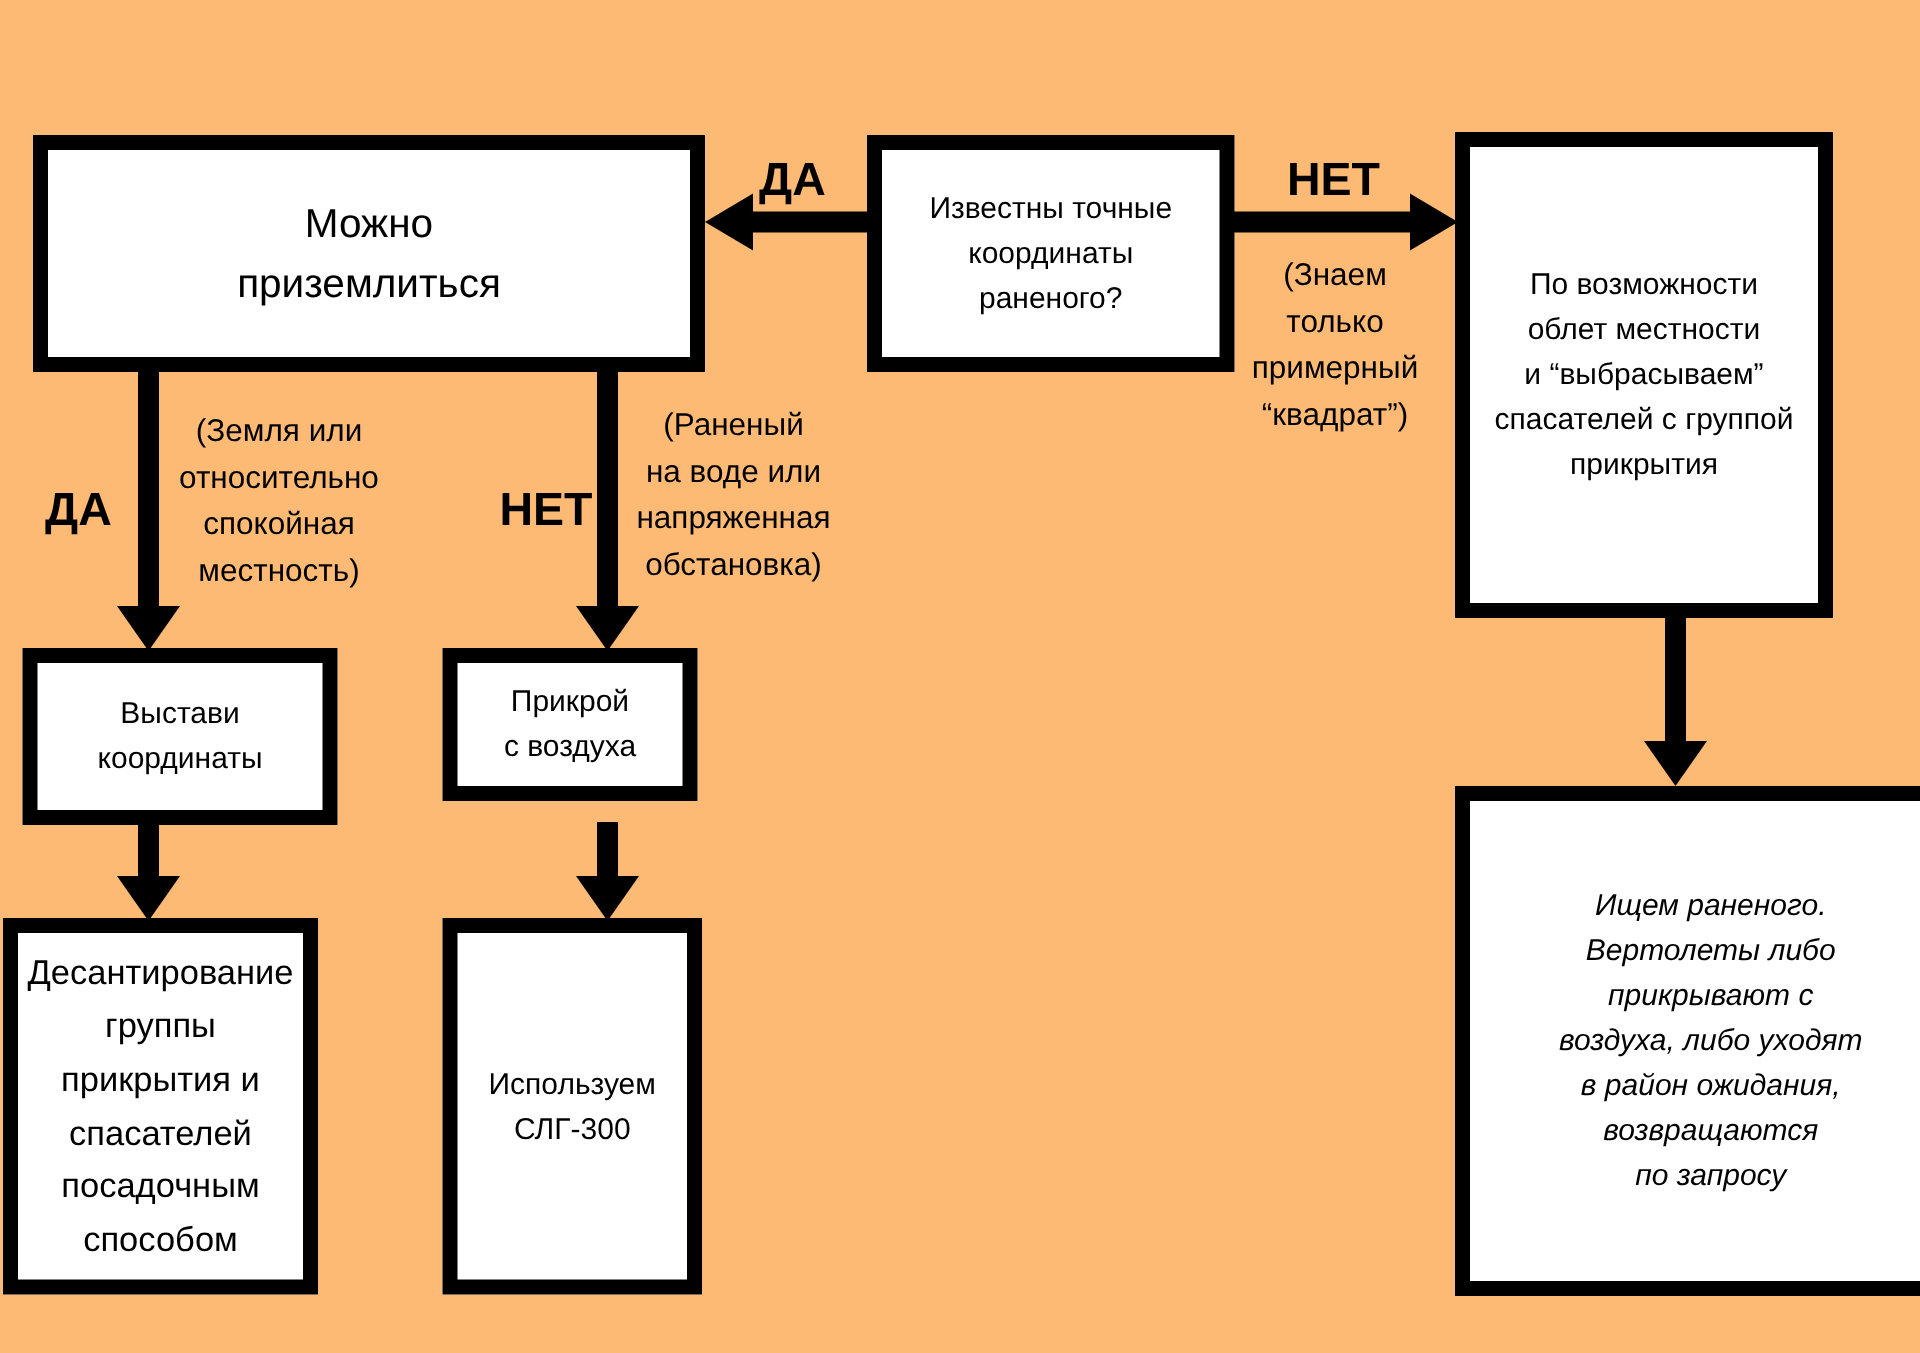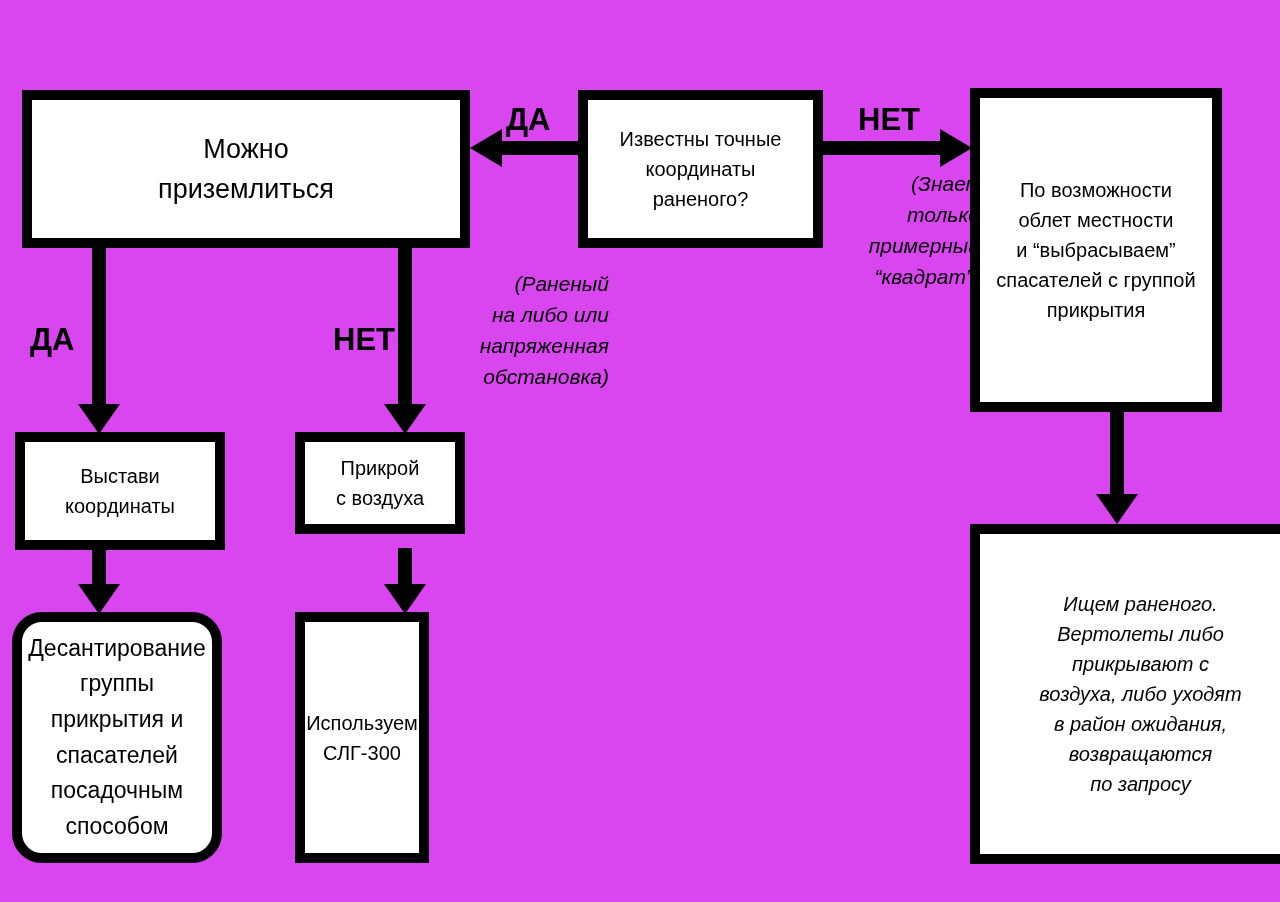--- a/index.html
+++ b/index.html
@@ -1,51 +1,51 @@
 <!DOCTYPE html>
 <html><head>
 <meta charset="utf-8">
 <style>
   html, body { margin:0; padding:0; background:#ffffff; }
   .canvas {
-    position:relative; width:1280px; height:902px; background:#d946ef;
+    position:relative; width:1280px; height:902px; background:#fdba74;
     font-family:"Liberation Sans", sans-serif; color:#000000; overflow:hidden;
   }
 
   
   .node {
     position:absolute; box-sizing:border-box; border:10px solid #000;
     background:#fff; display:flex; align-items:center; justify-content:center;
   }
   .node-text {
     white-space:pre-line; text-align:center; font-size:20px; line-height:1.5;
   }
 
   #n-can-land    { left:22px;  top:90px;  width:448px; height:158px; }
   #n-can-land .node-text { font-size:27px; }
   #n-coordinates { left:578px; top:90px;  width:245px; height:158px; }
   #n-flyover     { left:970px; top:88px;  width:252px; height:324px; }
   #n-cover-setup { left:15px;  top:432px; width:210px; height:118px; }
   #n-cover-air   { left:295px; top:432px; width:170px; height:102px; }
-  #n-landing     { left:12px;  top:612px; width:210px; height:251px;border-radius:30px; }
+  #n-landing     { left:2px;  top:612px; width:210px; height:251px; }
   #n-landing .node-text { font-size:23px; line-height:1.55; }
-  #n-slg         { left:295px; top:612px; width:134px; height:251px; }
+  #n-slg         { left:295px; top:612px; width:173px; height:251px; }
   #n-search      { left:970px; top:524px; width:341px; height:340px;font-style:italic; }
 
   
   .edge-label { position:absolute; font-weight:700; font-size:31px; }
   #lbl-yes-top  { left:506px; top:102px; }
   #lbl-no-top   { left:858px; top:102px; }
   #lbl-yes-left { left:30px;  top:322px; }
   #lbl-no-mid   { left:333px; top:322px; }
 
   
   .note {
-    position:absolute; font-style:italic; font-size:21px; line-height:31px;
-    text-align:right; white-space:pre-line;
+    position:absolute; font-size:21px; line-height:31px;
+    text-align:center; white-space:pre-line;
   }
   #note-zemlya  { left:66px;  top:272px; width:240px; }
   #note-ranenyi { left:369px; top:268px; width:240px; }
   #note-kvadrat { left:800px; top:168px; width:180px; }
 
   
   .stem { position:absolute; background:#000; }
   .head { position:absolute; width:0; height:0; }
   .head-down  { border-left:21px solid transparent; border-right:21px solid transparent; border-top:30px solid #000; }
   .head-left  { border-top:19px solid transparent; border-bottom:19px solid transparent; border-right:32px solid #000; }
@@ -126,22 +126,26 @@
 
   <div class="edge-label" id="lbl-yes-top">ДА</div>
   <div class="edge-label" id="lbl-no-top">НЕТ</div>
   <div class="edge-label" id="lbl-yes-left">ДА</div>
   <div class="edge-label" id="lbl-no-mid">НЕТ</div>
 
   <div class="note" id="note-kvadrat">(Знаем
 только
 примерный
 “квадрат”)</div>
+  <div class="note" id="note-zemlya">(Земля или
+относительно
+спокойная
+местность)</div>
   <div class="note" id="note-ranenyi">(Раненый
-на либо или
+на воде или
 напряженная
 обстановка)</div>
 
   <div id="a-yes">
     <div class="stem"></div>
     <div class="head head-left"></div>
   </div>
 
   <div id="a-no">
     <div class="stem"></div>

